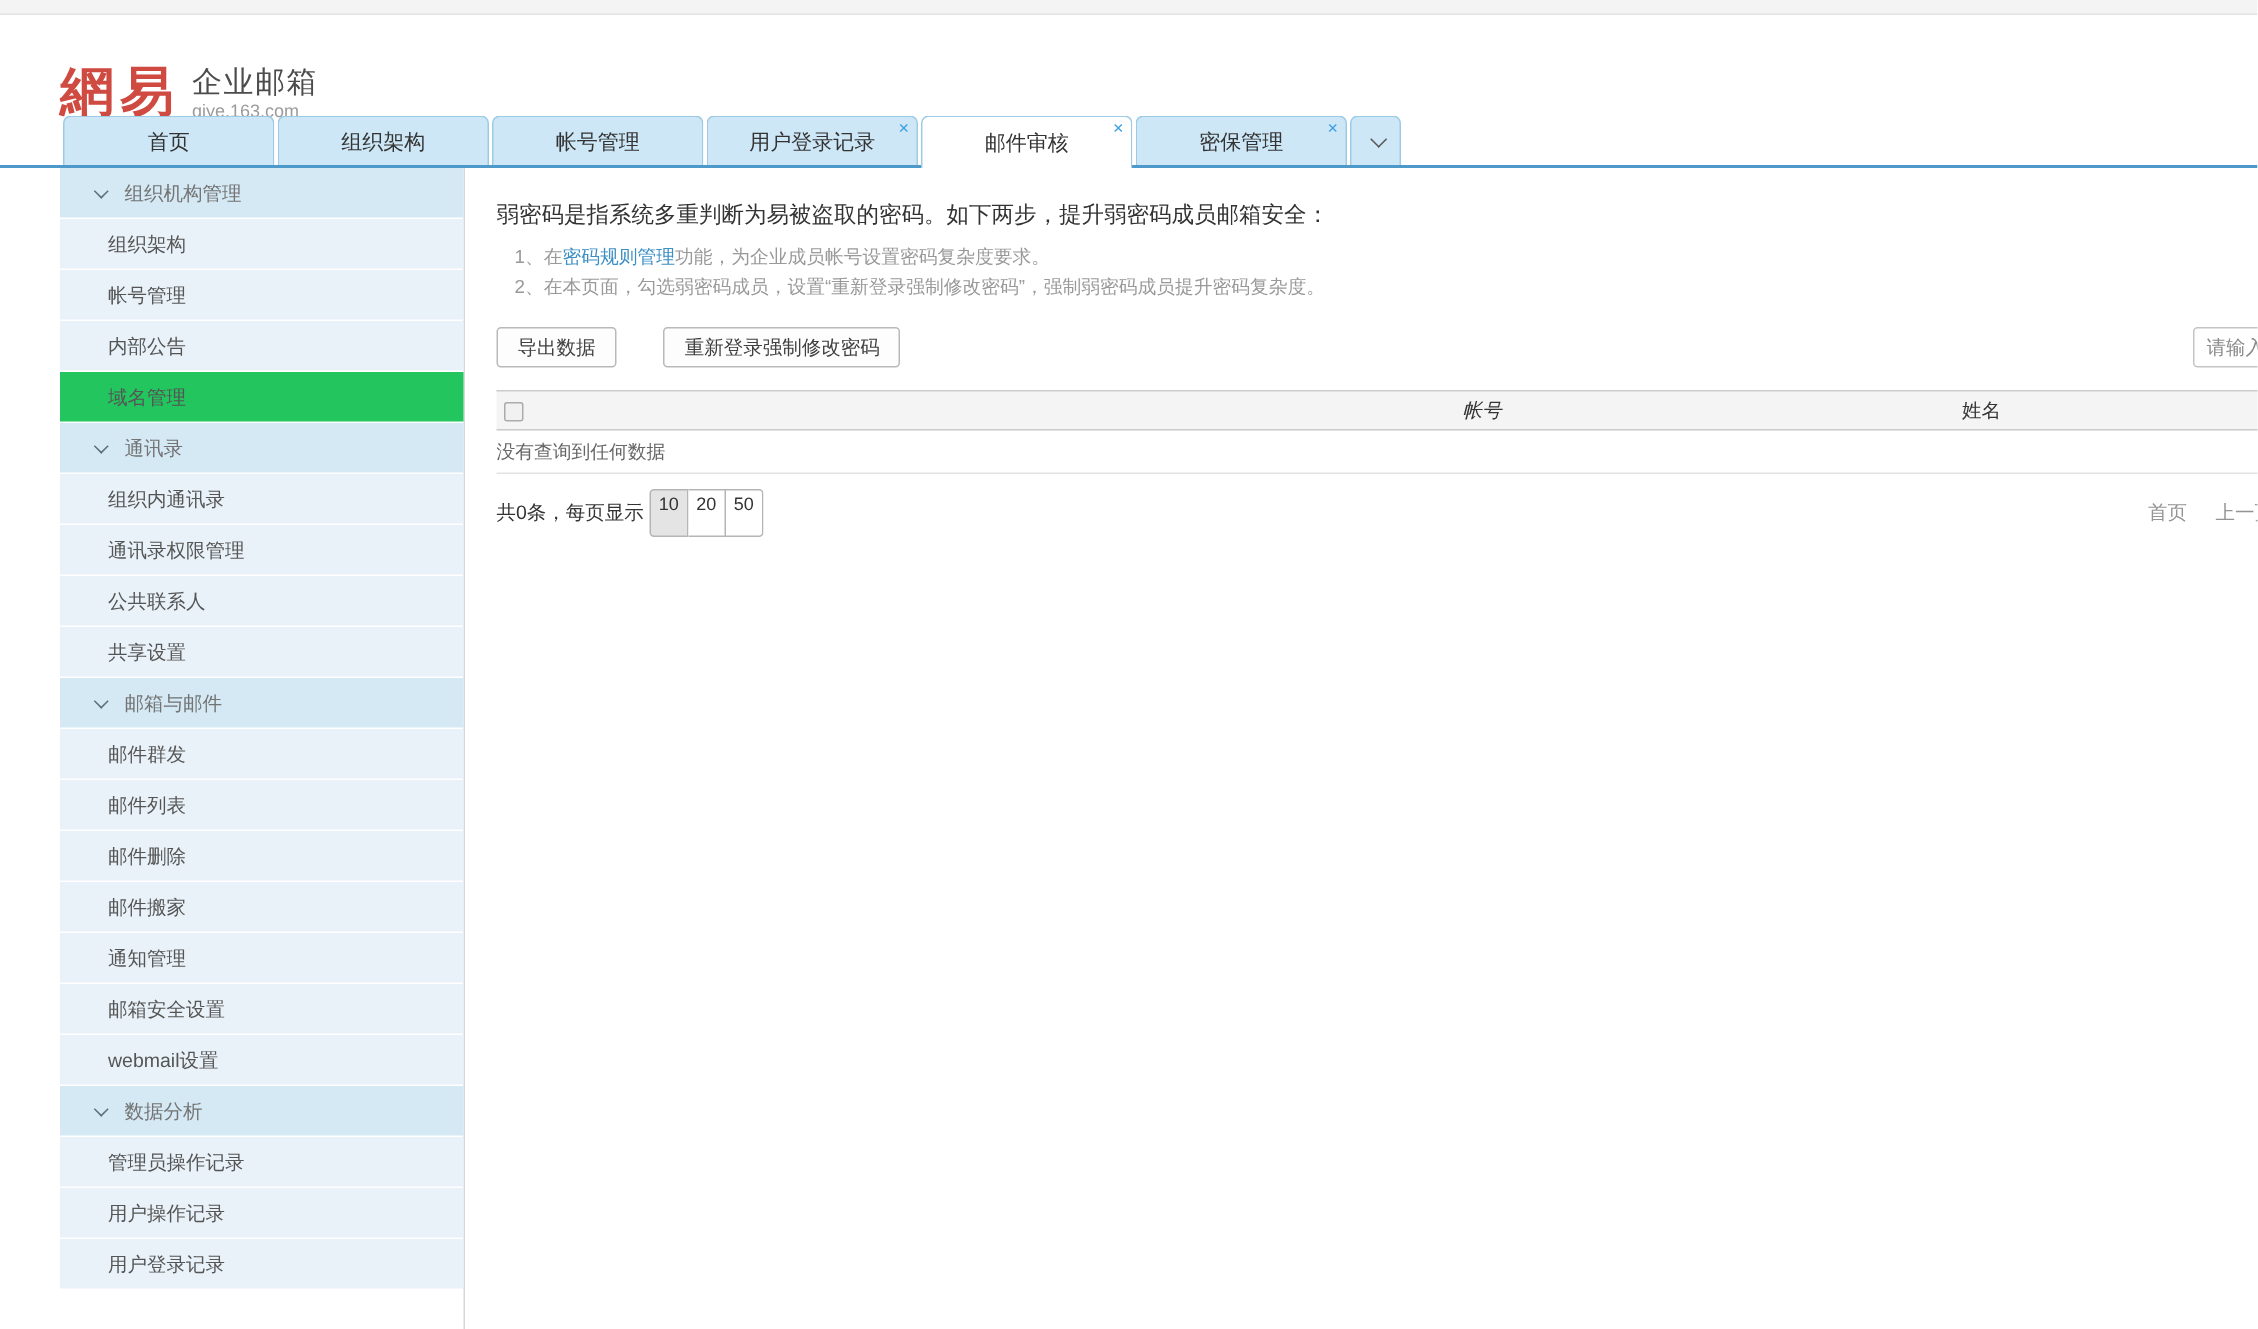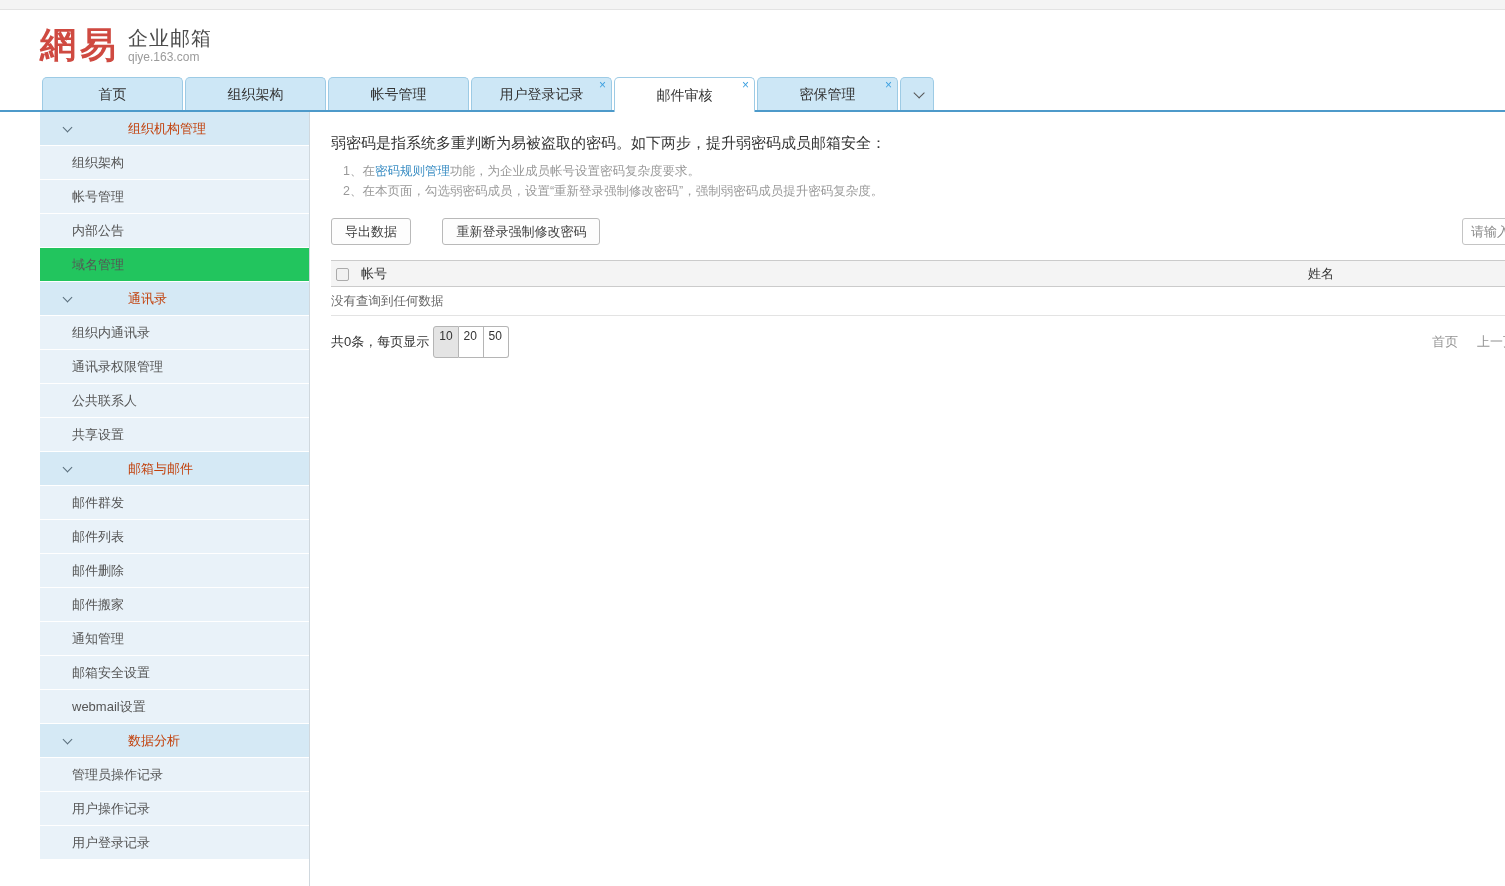--- a/index.html
+++ b/index.html
@@ -4,21 +4,21 @@
 <style>
   * { margin:0; padding:0; box-sizing:border-box; }
   html,body { width:1505px; height:886px; overflow:hidden; background:#fff;
     font-family:"Liberation Sans","DejaVu Sans",sans-serif; }
 
   
   .top-strip { height:10px; background:#f4f4f4; border-bottom:1px solid #e3e3e3; }
 
   
   .header { height:67px; background:#fff; position:relative; }
-  .logo-wrap { position:absolute; left:40px; top:14px; display:flex; align-items:flex-start;justify-content:flex-end; }
+  .logo-wrap { position:absolute; left:40px; top:31px; display:flex; align-items:flex-start;justify-content:flex-end; }
   .logo-cn { font-family:"DejaVu Serif","Liberation Serif",serif; font-weight:bold;
     color:#cf4a41; font-size:36px; line-height:40px; letter-spacing:4px; }
   .logo-sub { margin-left:8px; padding-top:2px; }
   .logo-product { font-size:20px; color:#4c4c4c; line-height:24px; letter-spacing:1px; }
   .logo-domain { font-size:12px; color:#9b9b9b; line-height:14px; }
 
   
   .tabbar { height:35px; position:relative; padding-left:42px; display:flex; align-items:flex-start; }
   .tabbar::after { content:""; position:absolute; left:0; right:0; bottom:0; height:2px;
     background:#4d9aca; z-index:0; }
@@ -31,21 +31,21 @@
     line-height:14px; cursor:pointer; }
   .tab.overflow { width:34px; }
   .tab .chev { display:inline-block; width:8px; height:8px; border-right:1px solid #555;
     border-bottom:1px solid #555; transform:rotate(45deg) translateY(-3px); }
 
   
   .layout { display:flex; height:774px; }
   .sidebar { width:270px; margin-left:40px; border-right:1px solid #d0d8de; flex:none; }
   .side-row { height:33px; margin-bottom:1px; display:flex; align-items:center;
     font-size:13px; color:#555; cursor:pointer; }
-  .side-header { background:#d5e9f5; color:#c2410c; padding-left:24px;gap:45px; }
+  .side-header { background:#d5e9f5; color:#737373; padding-left:24px; }
   .side-header .sec-chev { width:7px; height:7px; border-right:1px solid #5a6e7c;
     border-bottom:1px solid #5a6e7c; transform:rotate(45deg); margin-right:12px; margin-top:-3px; }
   .side-item { background:#e9f2f9; padding-left:32px; }
   .side-item.selected { background:#22c55e; }
 
   
   .content { flex:1; padding:22px 0 0 21px; position:relative; }
   .intro-title { font-size:15px; color:#333; margin-bottom:8px; }
   .intro-step { font-size:12.5px; color:#999; line-height:20px; padding-left:12px; }
   .intro-step a { color:#3d8fc4; text-decoration:none; }
@@ -60,29 +60,29 @@
     font-family:"Liberation Sans","DejaVu Sans",sans-serif; }
   .search-input::placeholder { color:#8a8a8a; }
 
   .table { margin-top:15px; }
   .thead { display:flex; align-items:center; height:27px; width:1310px;
     background:#f4f4f4; border-top:1px solid #cbcbcb; border-bottom:1px solid #cbcbcb;
     font-size:13px; color:#333; }
   .cell-check { width:30px; padding-left:5px; }
   .checkbox { display:inline-block; width:13px; height:13px; background:#f1f1f1;
     border:1px solid #ababab; border-radius:2px; vertical-align:middle; cursor:pointer; }
-  .cell-account { width:640px; text-align:left; }
+  .cell-account { width:640px; text-align:right;font-style:italic; }
   .cell-name { width:640px; text-align:center; }
   .empty-row { width:1310px; height:29px; line-height:29px; font-size:12.5px; color:#666;
     border-bottom:1px solid #e3e3e3; }
 
   .pager { margin-top:15px; display:flex; align-items:center; font-size:13px; color:#333;
     position:relative; height:22px; }
   .size-group { display:flex; margin-left:4px; }
-  .size-btn { min-width:25px; height:32px; line-height:18px; padding:0 5px; text-align:left;
+  .size-btn { min-width:25px; height:32px; line-height:18px; padding:0 5px; text-align:right;
     background:#fff; border:1px solid #b5b5b5; border-left:none; font-size:12px; color:#333;
     cursor:pointer; }
   .size-btn:first-child { border-left:1px solid #b5b5b5; border-radius:3px 0 0 3px; }
   .size-btn:last-child { border-radius:0 3px 3px 0; }
   .size-btn.active { background:#e4e4e4; }
   .pager-links { position:absolute; left:1101px; top:2px; white-space:nowrap; }
   .pager-links a { color:#949494; text-decoration:none; font-size:13px; margin-right:19px;
     cursor:pointer; }
 </style>
 </head>

